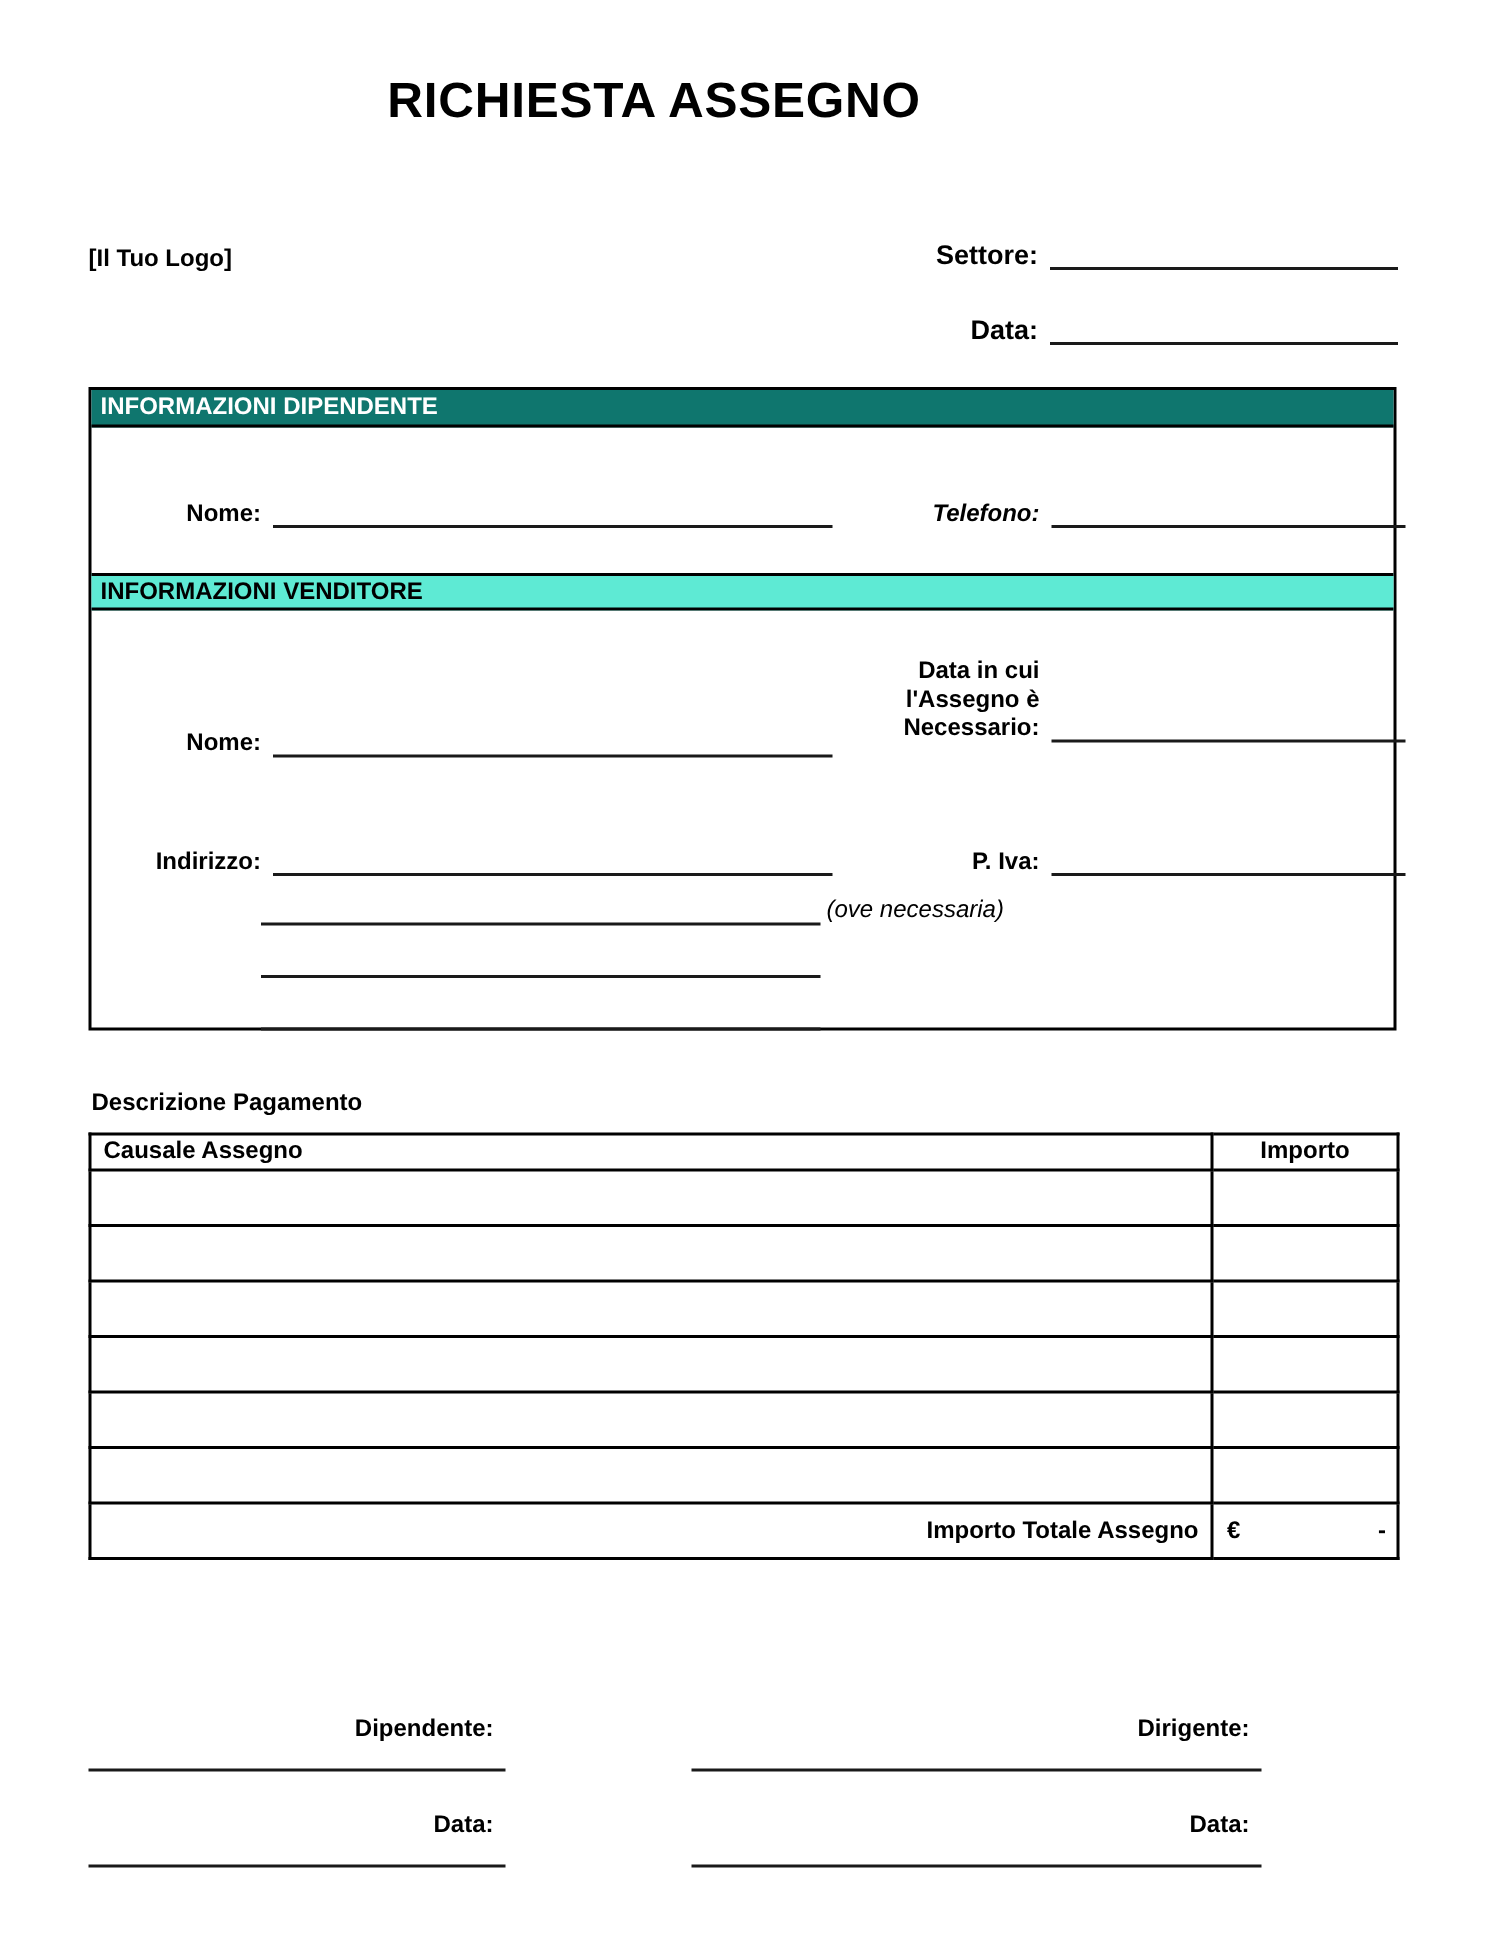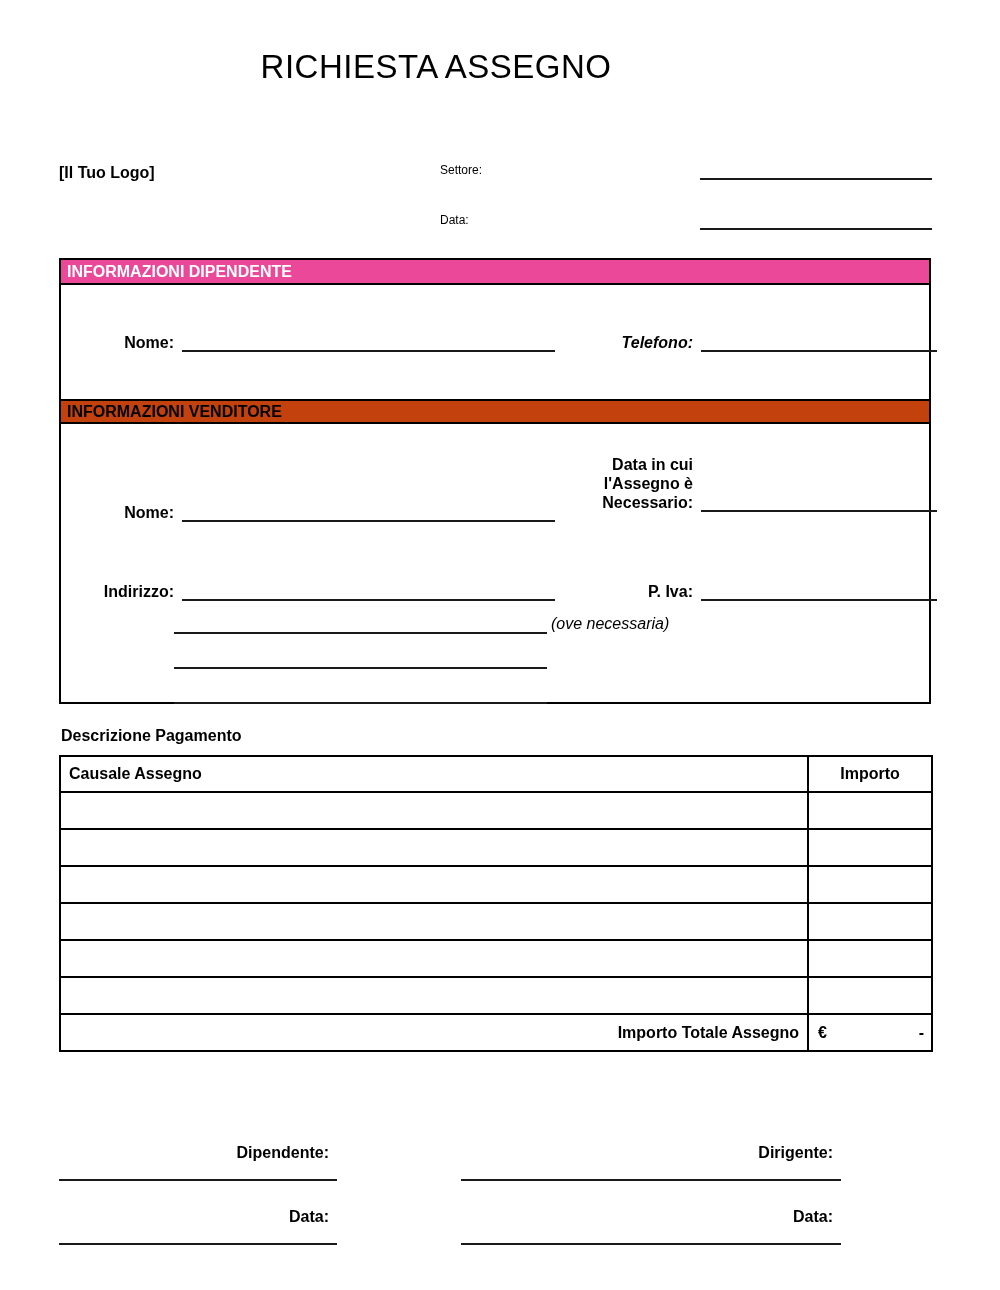--- a/index.html
+++ b/index.html
@@ -22,21 +22,21 @@
   }
 
   
   .doc-title {
     position: absolute;
     top: 48px;
     left: 0;
     width: 872px;
     text-align: center;
     font-size: 33px;
-    font-weight: normal;
+    font-weight: bold;
     letter-spacing: 0.5px;
   }
 
   
   .logo-text {
     position: absolute;
     top: 136px;
     left: 59px;
     font-size: 16px;
     font-weight: bold;
@@ -45,22 +45,23 @@
 
   
   .hdr-row {
     position: absolute;
     left: 440px;
     width: 492px;
     display: flex;
     align-items: flex-end;
   }
   .hdr-row .lbl {
-    font-size: 12px;
-    font-weight: normal;
+    font-size: 18px;
+    font-weight: bold;
+    text-align: right;
     width: 252px;
     padding-right: 8px;
     line-height: 19px;
   }
   .hdr-row .fill {
     flex: 1 1 auto;
     border-bottom: 2px solid #1a1a1a;
     height: 17px;
   }
   #hdr-settore { top: 161px; }
@@ -79,28 +80,27 @@
     height: 25px;
     box-sizing: border-box;
     display: flex;
     align-items: center;
     padding-left: 6px;
     font-size: 16px;
     font-weight: bold;
     border-bottom: 2px solid #000000;
   }
   .band.blue {
-    background: #ec4899;
+    background: #0f766e;
     color: #ffffff;
   }
   .band.gray {
-    background: #c2410c;
+    background: #5eead4;
     color: #000000;
     border-top: 2px solid #000000;
-    margin-top: 17px;
   }
 
   .sec-employee { height: 97px; position: relative; }
   .sec-vendor   { height: 278px; position: relative; }
 
   .fld {
     position: absolute;
     display: flex;
     align-items: flex-end;
   }
@@ -177,21 +177,21 @@
     border-collapse: collapse;
     table-layout: fixed;
   }
   table.pay th, table.pay td {
     border: 2px solid #000000;
     box-sizing: border-box;
     font-size: 16px;
     padding: 0 8px;
   }
   table.pay th {
-    height: 36px;
+    height: 24px;
     font-weight: bold;
   }
   table.pay th.c-desc { text-align: left; }
   table.pay th.c-amt  { text-align: center; }
   table.pay td.row-desc, table.pay td.row-amt { height: 37px; }
   table.pay td.total-lbl {
     text-align: right;
     font-weight: bold;
     height: 37px;
   }

